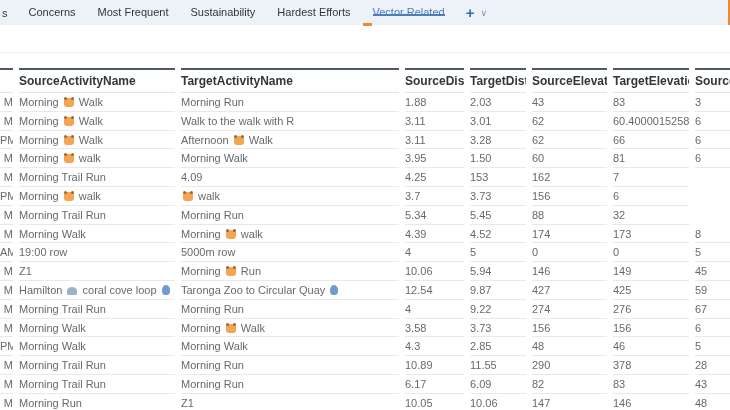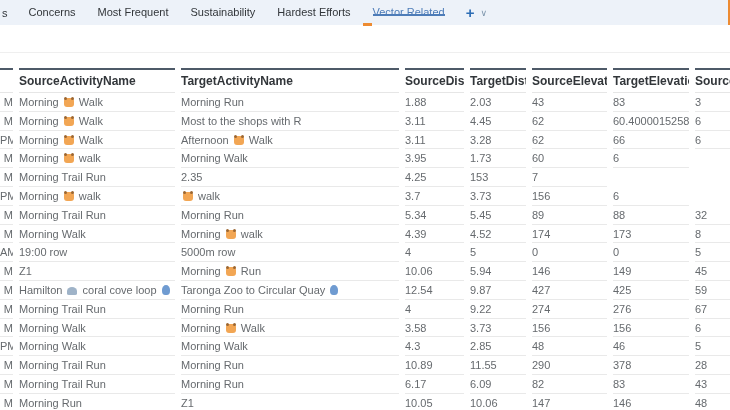--- a/index.html
+++ b/index.html
@@ -81,70 +81,71 @@
         <div class="td c2">Morning Run</div>
         <div class="td c3">1.88</div>
         <div class="td c4">2.03</div>
         <div class="td c5">43</div>
         <div class="td c6">83</div>
         <div class="td c7">3</div>
       </div>
       <div class="trow">
         <div class="td c0">M</div>
         <div class="td c1">Morning <span class="emj emj-dog"></span> Walk</div>
-        <div class="td c2">Most to the shops with R</div>
+        <div class="td c2">Walk to the walk with R</div>
         <div class="td c3">3.11</div>
-        <div class="td c4">4.45</div>
+        <div class="td c4">3.01</div>
         <div class="td c5">62</div>
         <div class="td c6">60.4000015258789</div>
         <div class="td c7">6</div>
       </div>
       <div class="trow">
         <div class="td c0">PM</div>
         <div class="td c1">Morning <span class="emj emj-dog"></span> Walk</div>
         <div class="td c2">Afternoon <span class="emj emj-dog"></span> Walk</div>
         <div class="td c3">3.11</div>
         <div class="td c4">3.28</div>
         <div class="td c5">62</div>
         <div class="td c6">66</div>
         <div class="td c7">6</div>
       </div>
       <div class="trow">
         <div class="td c0">M</div>
         <div class="td c1">Morning <span class="emj emj-dog"></span> walk</div>
         <div class="td c2">Morning Walk</div>
         <div class="td c3">3.95</div>
-        <div class="td c4">1.73</div>
+        <div class="td c4">1.50</div>
         <div class="td c5">60</div>
-        <div class="td c7">6</div>
-      </div>
-      <div class="trow">
-        <div class="td c0">M</div>
-        <div class="td c1">Morning Trail Run</div>
-        <div class="td c3">2.35</div>
+        <div class="td c6">81</div>
+        <div class="td c7">6</div>
+      </div>
+      <div class="trow">
+        <div class="td c0">M</div>
+        <div class="td c1">Morning Trail Run</div>
+        <div class="td c3">4.09</div>
         <div class="td c4">4.25</div>
         <div class="td c5">153</div>
+        <div class="td c6">162</div>
         <div class="td c7">7</div>
       </div>
       <div class="trow">
         <div class="td c0">PM</div>
         <div class="td c1">Morning <span class="emj emj-dog"></span> walk</div>
         <div class="td c2"><span class="emj emj-dog"></span> walk</div>
         <div class="td c3">3.7</div>
         <div class="td c4">3.73</div>
         <div class="td c5">156</div>
         <div class="td c7">6</div>
       </div>
       <div class="trow">
         <div class="td c0">M</div>
         <div class="td c1">Morning Trail Run</div>
         <div class="td c2">Morning Run</div>
         <div class="td c3">5.34</div>
         <div class="td c4">5.45</div>
-        <div class="td c5">89</div>
         <div class="td c6">88</div>
         <div class="td c7">32</div>
       </div>
       <div class="trow">
         <div class="td c0">M</div>
         <div class="td c1">Morning Walk</div>
         <div class="td c2">Morning <span class="emj emj-dog"></span> walk</div>
         <div class="td c3">4.39</div>
         <div class="td c4">4.52</div>
         <div class="td c5">174</div>

